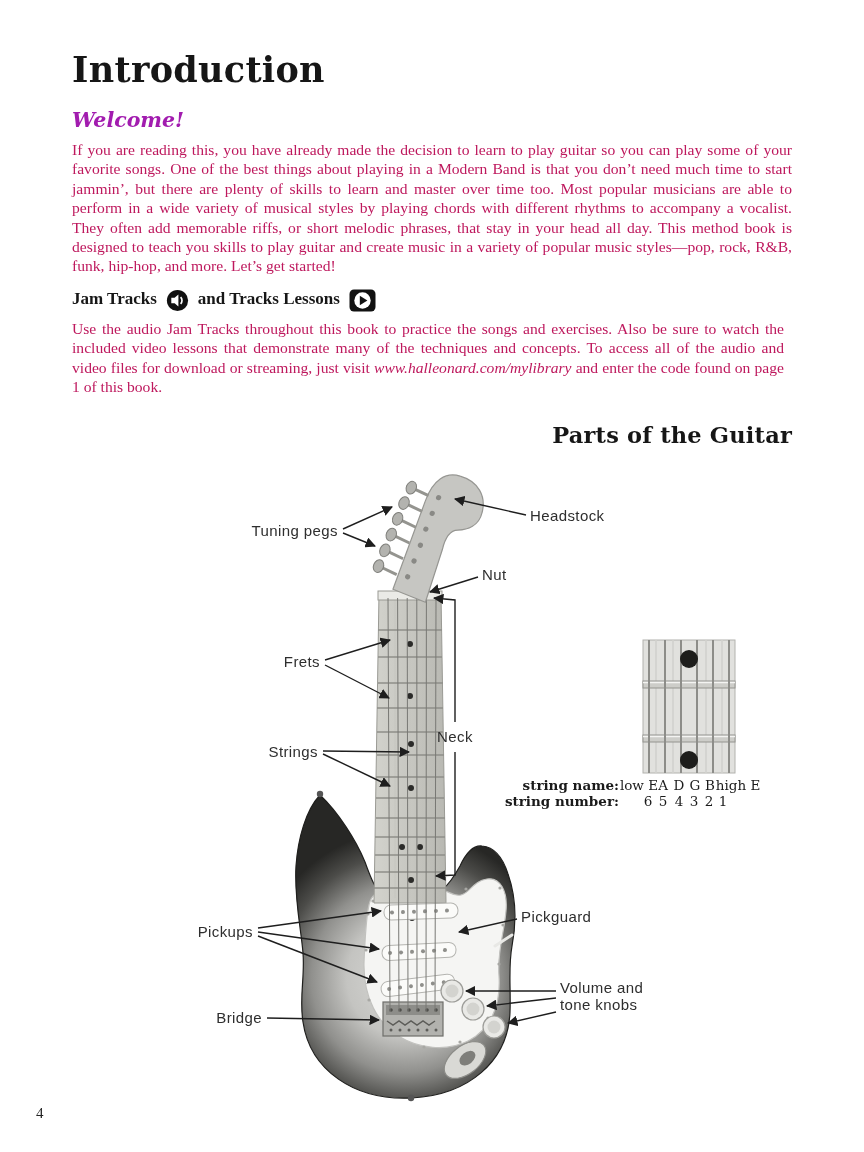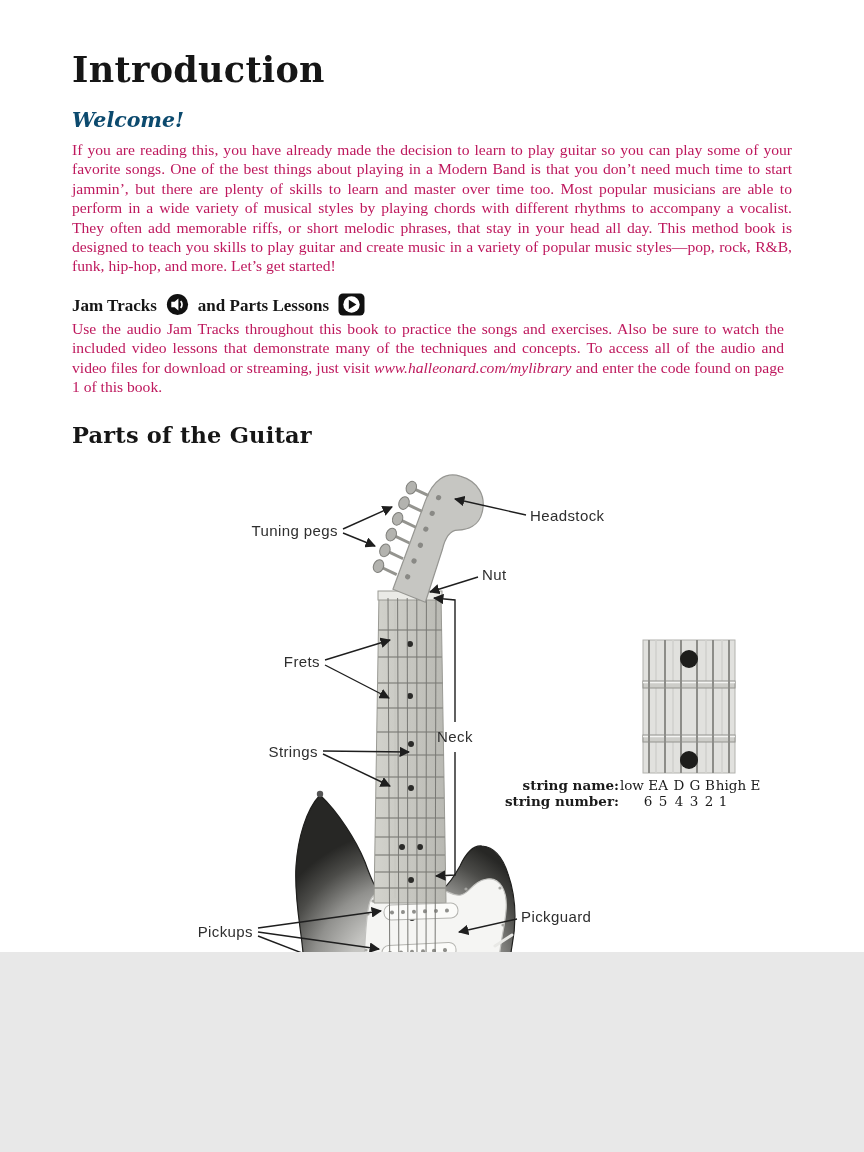--- a/index.html
+++ b/index.html
@@ -1,43 +1,43 @@
 <!DOCTYPE html>
 <html><head>
 <meta charset="utf-8">
 <style>
   html,body{margin:0;padding:0;background:#e8e8e8;}
   .page{
-    position:relative;width:864px;height:952px;background:#ffffff;
+    position:relative;width:864px;height:1152px;background:#ffffff;
     overflow:hidden;font-family:"Liberation Serif",serif;color:#1c1c1c;
     margin:0 auto;
   }
   .content{position:absolute;left:72px;top:0;width:720px;}
   h1.title{
     margin:50px 0 0 0;font-family:"DejaVu Serif",serif;font-weight:700;
     font-size:35px;line-height:40px;letter-spacing:.3px;color:#161616;
   }
   h2.welcome{
     margin:17px 0 0 0;font-family:"DejaVu Serif",serif;font-style:italic;
-    font-weight:700;font-size:20.5px;line-height:27px;color:#0c4a6e;
+    font-weight:700;font-size:20.5px;line-height:27px;color:#a21caf;
   }
   p.body{
     margin:6px 0 0 0;font-size:15.6px;line-height:19.4px;text-align:justify;
     color:#be185d;
   }
   .media-head{
-    display:flex;align-items:flex-end;gap:9px;margin-top:13px;height:27px;
+    display:flex;align-items:flex-start;gap:9px;margin-top:13px;height:27px;
     font-family:"Liberation Serif",serif;font-weight:700;font-size:17px;color:#161616;
   }
   .media-head svg{display:block;}
   p.body2{margin:3px 8px 0 0;}
   .link-italic{font-style:italic;}
   h2.parts{
     margin:25px 0 0 0;font-family:"DejaVu Serif",serif;font-weight:700;
-    font-size:22.5px;line-height:28px;letter-spacing:.2px;color:#161616;
+    font-size:22.5px;line-height:28px;letter-spacing:.2px;color:#161616;text-align:right;
   }
   .diagram{position:absolute;left:0;top:0;width:864px;height:1152px;}
   .page-num{
     position:absolute;left:36px;top:1105px;font-size:15px;color:#222;
     font-family:"Liberation Serif",serif;
   }
   .dlabel{
     font-family:"Liberation Sans",sans-serif;font-size:15px;fill:#2e2e2e;
     letter-spacing:.4px;
   }
@@ -55,21 +55,21 @@
     <h2 class="welcome">Welcome!</h2>
     <p class="body">If you are reading this, you have already made the decision to learn to play guitar so you can play some of your favorite songs. One of the best things about playing in a Modern Band is that you don’t need much time to start jammin’, but there are plenty of skills to learn and master over time too. Most popular musicians are able to perform in a wide variety of musical styles by playing chords with different rhythms to accompany a vocalist. They often add memorable riffs, or short melodic phrases, that stay in your head all day. This method book is designed to teach you skills to play guitar and create music in a variety of popular music styles—pop, rock, R&amp;B, funk, hip-hop, and more. Let’s get started!</p>
 
     <div class="media-head">
       <span>Jam Tracks</span>
       <svg width="23" height="23" viewBox="0 0 23 23">
         <circle cx="11.5" cy="11.5" r="10.6" fill="#111"></circle>
         <polygon points="5.3,8.8 8.6,8.8 12.4,5.4 12.4,17.6 8.6,14.2 5.3,14.2" fill="#fff"></polygon>
         <path d="M14.6,8.2 A4.6,4.6 0 0 1 14.6,14.8" stroke="#fff" stroke-width="1.7" fill="none"></path>
       </svg>
-      <span>and Parts Lessons</span>
+      <span>and Tracks Lessons</span>
       <svg width="27" height="23" viewBox="0 0 27 23">
         <rect x="0.5" y="0.5" width="26" height="22" rx="4.5" fill="#111"></rect>
         <circle cx="13.5" cy="11.5" r="8.2" fill="#fff"></circle>
         <polygon points="10.8,6.8 18.4,11.5 10.8,16.2" fill="#111"></polygon>
       </svg>
     </div>
 
     <p class="body body2"><span>Use the audio Jam Tracks throughout this book to practice the songs and exercises. Also be sure to watch the included video lessons that demonstrate many of the techniques and concepts. To access all of the audio and video files for download or streaming, just visit </span><span class="link-italic">www.halleonard.com/mylibrary</span><span> and enter the code found on page 1 of this book.</span></p>
 
     <h2 class="parts">Parts of the Guitar</h2>

